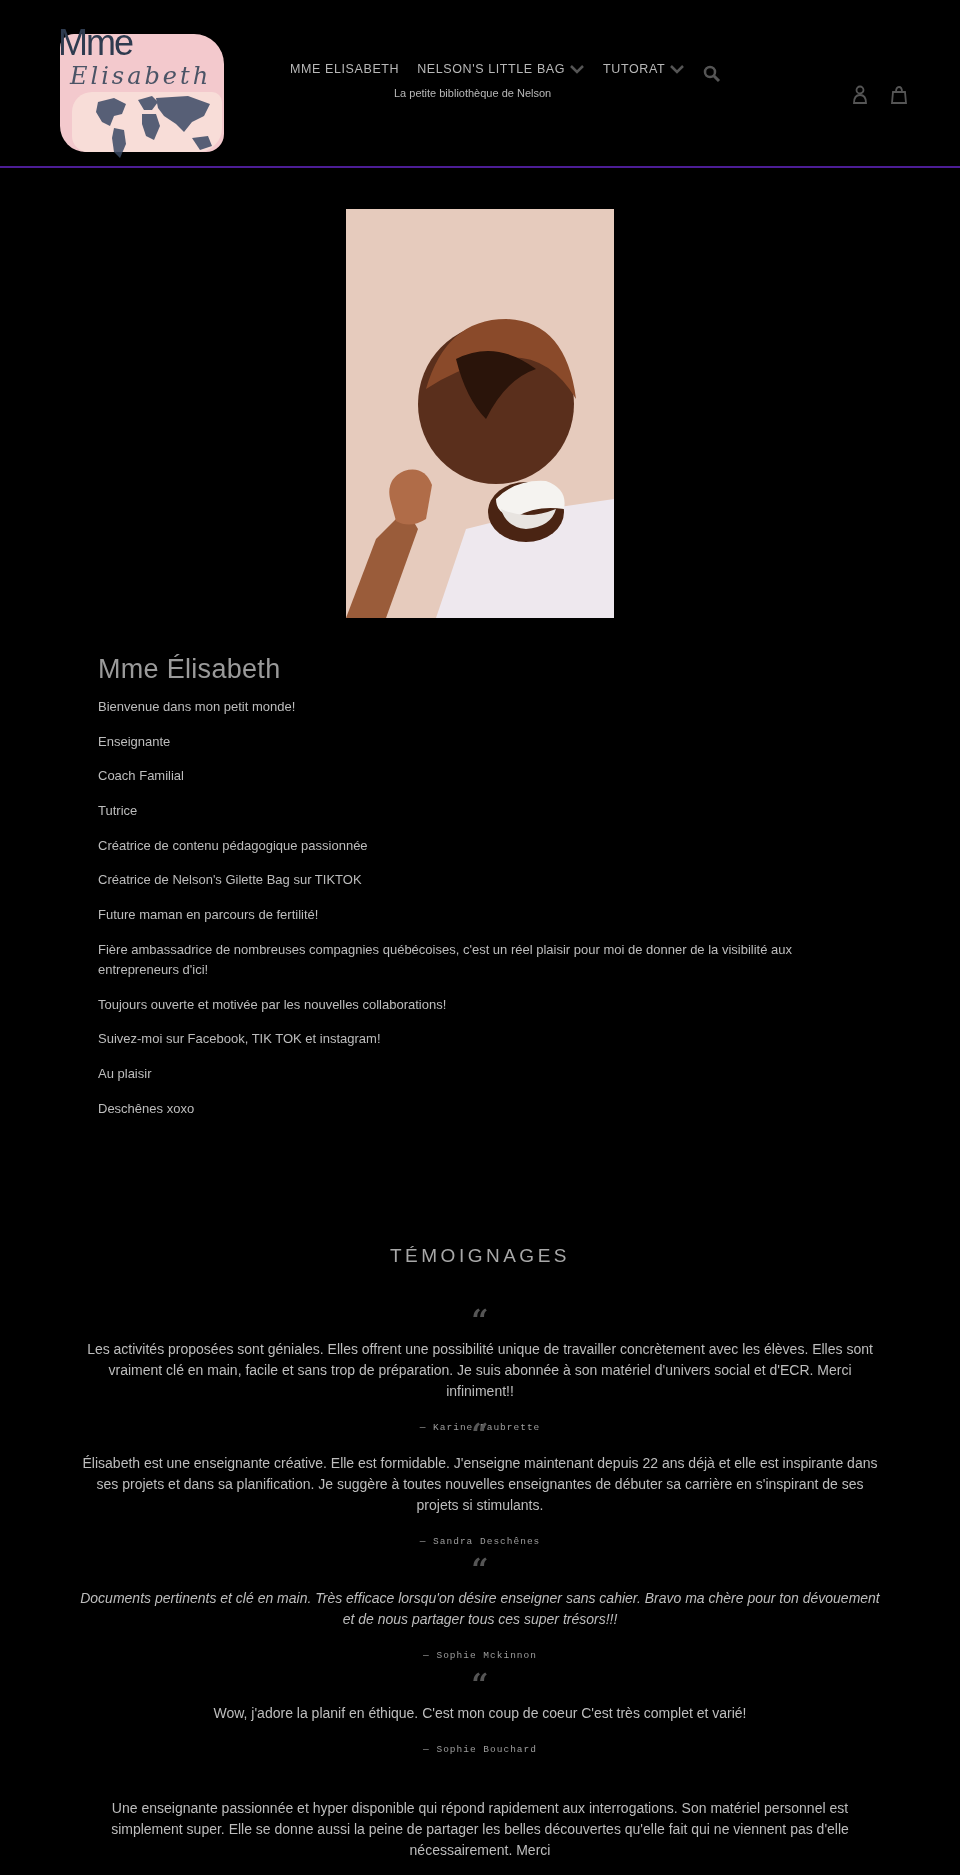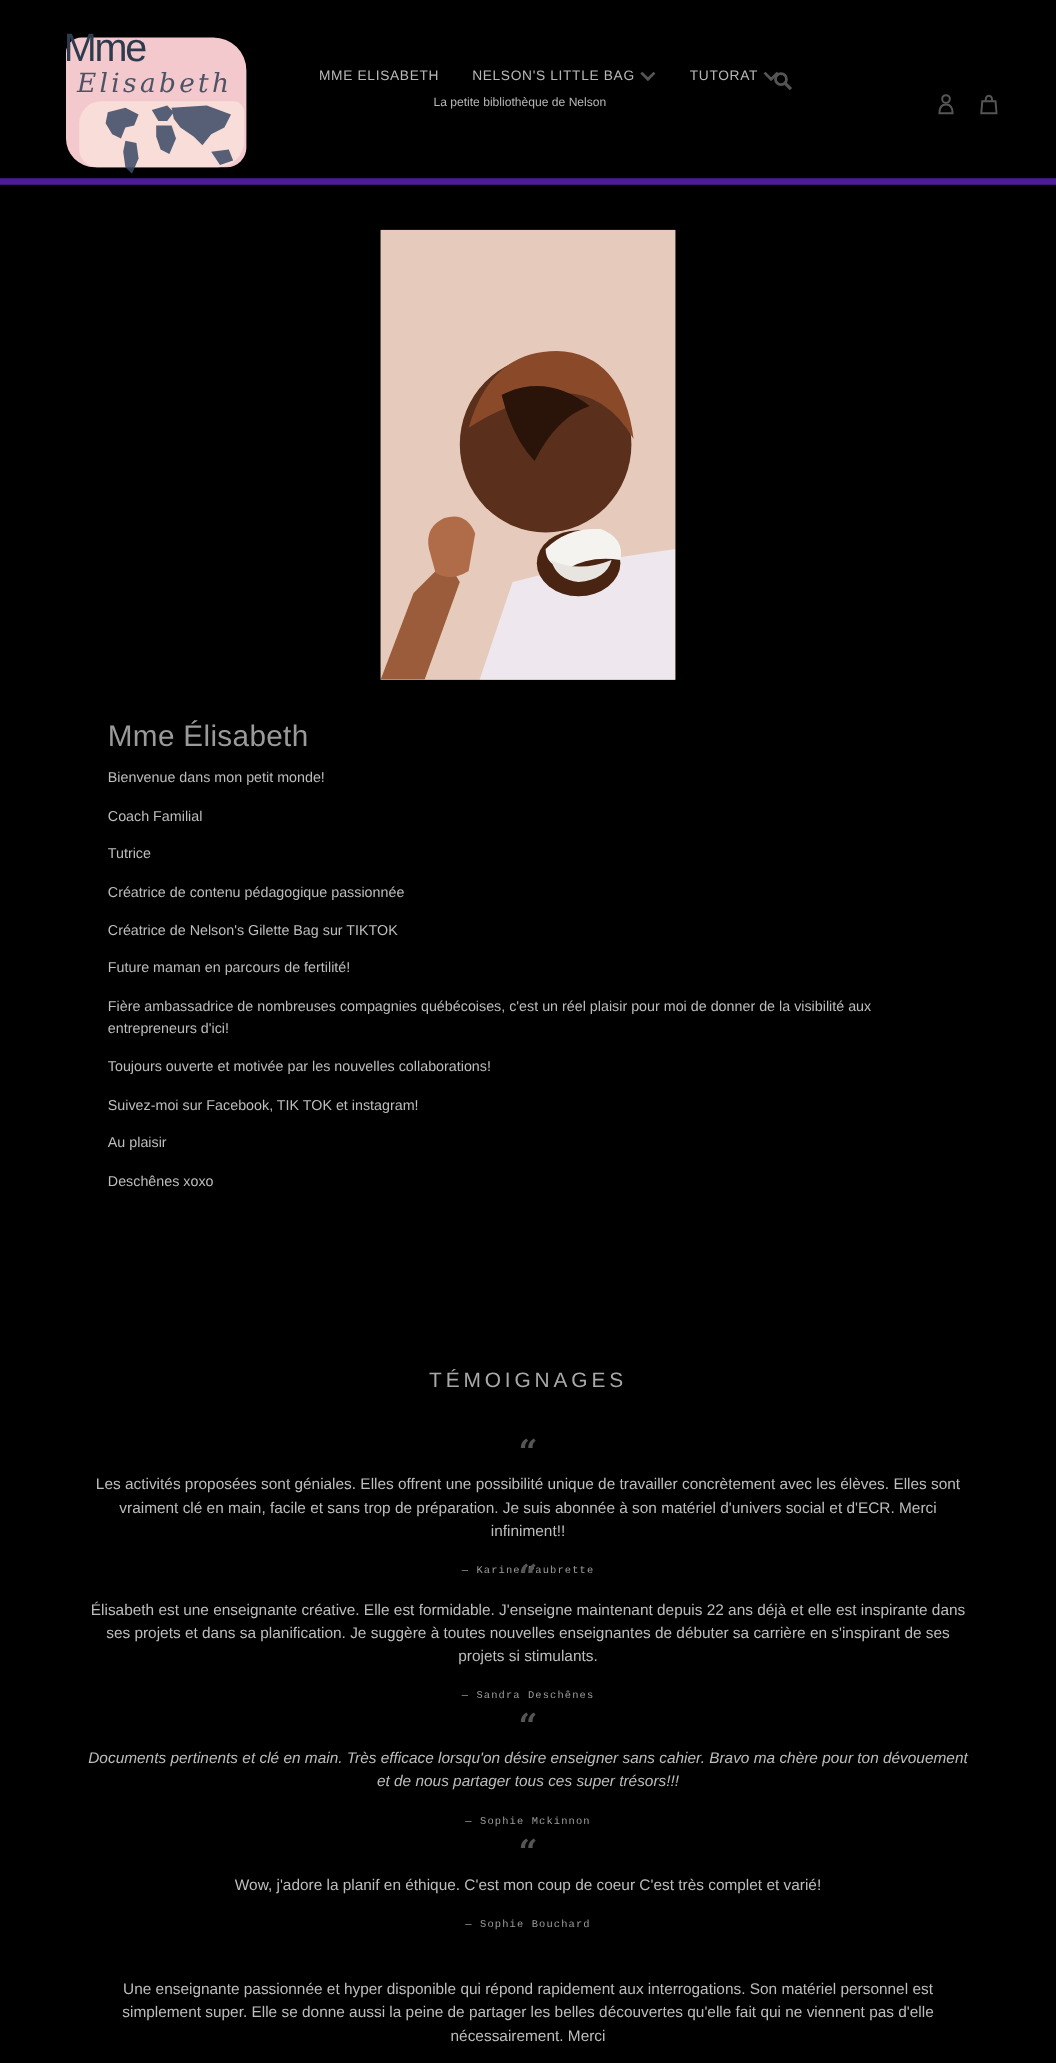--- a/index.html
+++ b/index.html
@@ -3,28 +3,28 @@
 <meta charset="utf-8">
 <style>
   * { box-sizing: border-box; margin: 0; padding: 0; }
   html, body { background: #000; }
   body {
     width: 960px; height: 1875px; overflow: hidden;
     font-family: "Liberation Sans", sans-serif;
     color: #c9c9c9; position: relative;
   }
   
-  .header { position: absolute; left: 0; top: 0; width: 960px; height: 168px; border-bottom: 6px solid #4c1d95; }
+  .header { position: absolute; left: 0; top: 0; width: 960px; height: 168px; border-bottom: 2px solid #4c1d95; }
   .logo { position: absolute; left: 52px; top: 22px; width: 176px; height: 136px; }
   .logo-splash { position: absolute; left: 8px; top: 12px; width: 164px; height: 118px; background: #f3c9cd; border-radius: 14px 30px 18px 26px; }
   .logo-splash2 { position: absolute; left: 20px; top: 70px; width: 150px; height: 60px; background: #f8ddd8; border-radius: 20px 10px 24px 16px; }
   .logo-mme { position: absolute; left: 6px; top: 0px; font-size: 36px; color: #2e3b4f; letter-spacing: -2px; font-family: "Liberation Sans", sans-serif; }
   .logo-script { position: absolute; left: 18px; top: 40px; font-size: 24px; color: #4b5466; font-style: italic; letter-spacing: 3px; font-family: "DejaVu Serif", serif; }
   .logo-map { position: absolute; left: 40px; top: 70px; width: 128px; height: 70px; }
-  .nav { position: absolute; left: 290px; top: 62px; display: flex; gap: 12px; }
+  .nav { position: absolute; left: 290px; top: 62px; display: flex; gap: 0; }
   .nav-item { display: flex; align-items: center; color: #b8b8b8; font-size: 12.5px; letter-spacing: 0.6px; margin-right: 18px; cursor: pointer; white-space: nowrap; }
   .nav-item .chev { width: 16px; height: 10px; margin-left: 4px; }
   .nav-sub { position: absolute; left: 394px; top: 87px; font-size: 11px; color: #b8b8b8; cursor: pointer; }
   .icon-btn { position: absolute; cursor: pointer; }
   
   .hero { position: absolute; left: 346px; top: 209px; width: 268px; height: 409px; background: #e6cbbd; overflow: hidden; }
   
   .about { position: absolute; left: 98px; top: 654px; width: 770px; }
   .about h1 { font-weight: normal; font-size: 27px; color: #9a9a9a; margin-bottom: 12px; letter-spacing: 0.3px; }
   .about p { font-size: 13px; line-height: 20px; color: #bdbdbd; margin-bottom: 14.7px; }
@@ -104,20 +104,21 @@
     <path d="M110 150 Q150 130 190 160 Q160 170 140 210 Q120 190 110 150 Z" fill="#2a140a"></path>
     <ellipse cx="180" cy="303" rx="38" ry="30" fill="#4a2413"></ellipse>
     <path d="M150 290 Q170 270 200 272 Q222 280 218 300 Q190 296 170 308 Q150 306 150 290 Z" fill="#f5f3f0"></path>
     <path d="M155 300 Q180 312 210 300 Q205 318 180 320 Q160 318 155 300 Z" fill="#e8e4e0"></path>
   </svg>
 </div>
 
 <section class="about">
   <h1>Mme Élisabeth</h1>
   <p>Bienvenue dans mon petit monde!</p>
+  <p>Enseignante</p>
   <p>Coach Familial</p>
   <p>Tutrice</p>
   <p>Créatrice de contenu pédagogique passionnée</p>
   <p>Créatrice de Nelson's Gilette Bag sur TIKTOK</p>
   <p>Future maman en parcours de fertilité!</p>
   <p>Fière ambassadrice de nombreuses compagnies québécoises, c'est un réel plaisir pour moi de donner de la visibilité aux entrepreneurs d'ici!</p>
   <p>Toujours ouverte et motivée par les nouvelles collaborations!</p>
   <p>Suivez-moi sur Facebook, TIK TOK et instagram!</p>
   <p>Au plaisir</p>
   <p>Deschênes xoxo</p>

